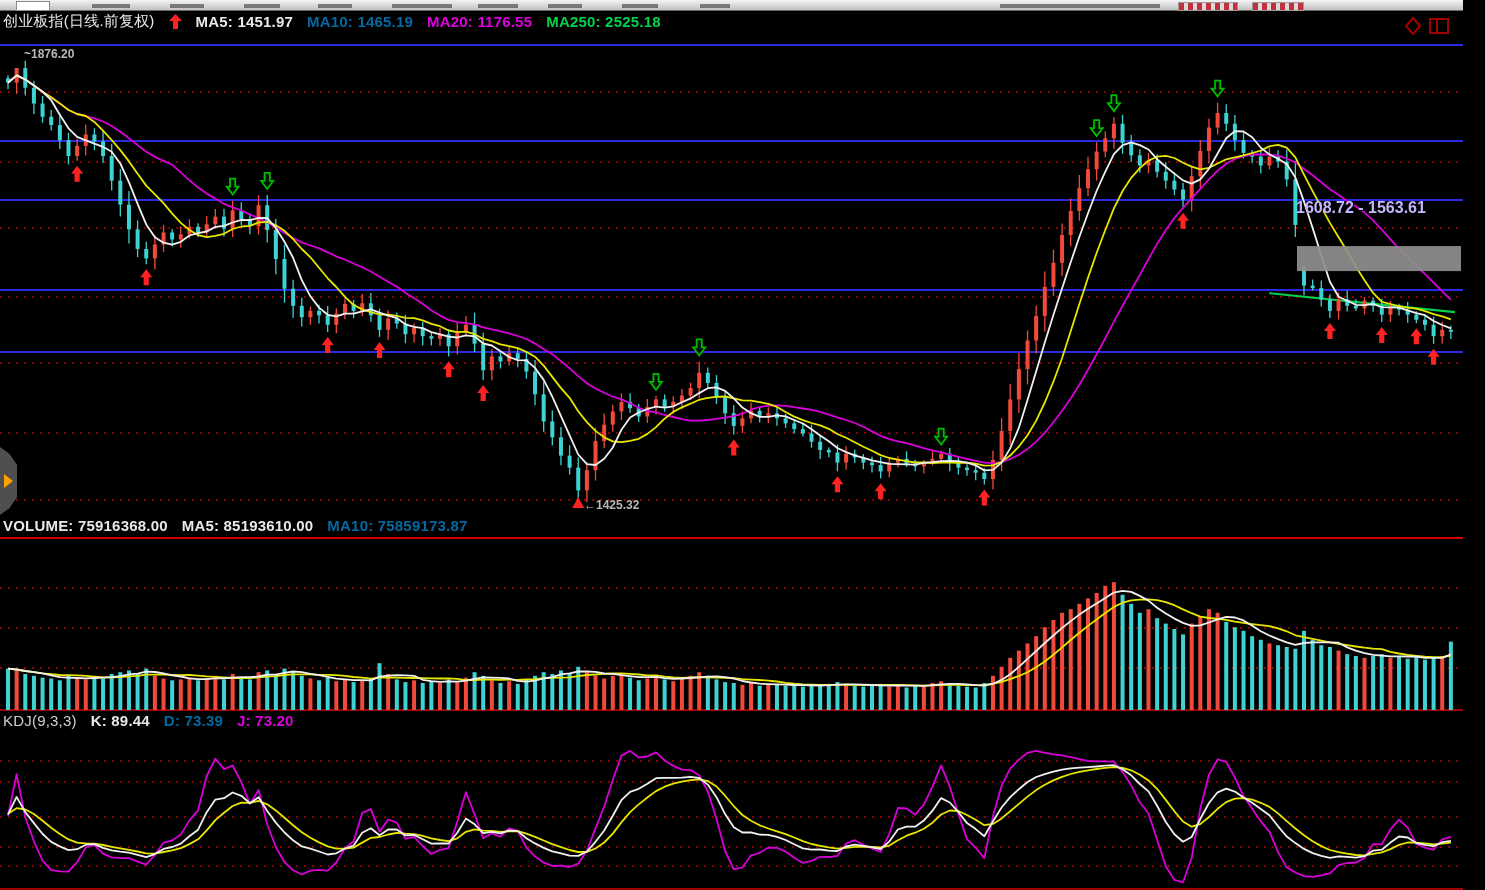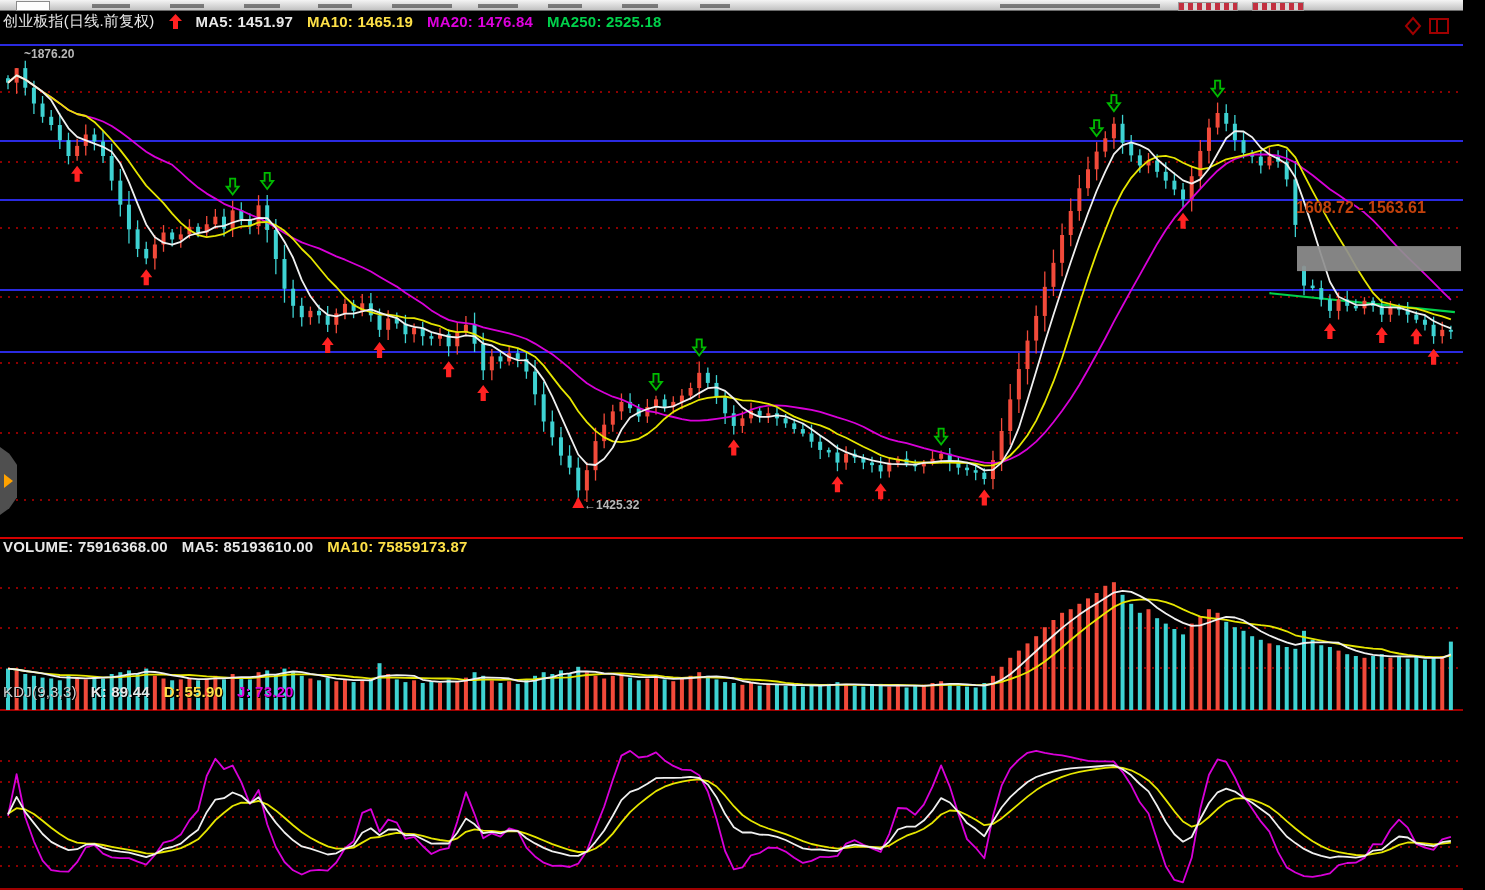--- a/index.html
+++ b/index.html
@@ -8,26 +8,26 @@
   
   #toolbar{position:absolute;left:0;top:0;width:1485px;height:10px;
     background:linear-gradient(#f4f4f4,#c2c2c2);border-bottom:1px solid #6a6a6a;}
   .menu-frag{position:absolute;top:4px;height:4px;background:#2b2b2b;opacity:.55;}
   #tb-input{position:absolute;left:16px;top:1px;width:32px;height:8px;background:#fdfdfd;border:1px solid #8a8a8a;}
   .tb-red{position:absolute;top:2px;height:7px;background:repeating-linear-gradient(90deg,#c23040 0 5px,#d9d9d9 5px 9px);border:1px solid #9a9a9a;}
   
   .hdr{position:absolute;display:flex;gap:14px;align-items:center;white-space:nowrap;
        font-size:15px;font-weight:bold;letter-spacing:.2px;text-shadow:1px 1px 0 #000;}
   #main-hdr{left:3px;top:12px;}
-  #vol-hdr{left:3px;top:538px;}
-  #kdj-hdr{left:3px;top:683px;}
-  .w{color:#e8e8e8}.y{color:#fde047}.m{color:#dd00dd}.g{color:#00d24b}.gr{color:#cfcfcf}
+  #vol-hdr{left:3px;top:517px;}
+  #kdj-hdr{left:3px;top:712px;}
+  .w{color:#e8e8e8}.y{color:#0369a1}.m{color:#dd00dd}.g{color:#00d24b}.gr{color:#cfcfcf}
   svg{position:absolute;left:0;top:0;}
   .anno{position:absolute;color:#b8b8b8;font-size:12px;font-weight:bold;text-shadow:1px 1px 0 #000;white-space:nowrap;}
-  #gap-label{color:#c2410c;font-size:16px;}
+  #gap-label{color:#c4b5fd;font-size:16px;}
   #x-close{position:absolute;left:1467px;top:686px;width:16px;height:18px;color:#e01010;
      font-size:17px;font-weight:bold;line-height:18px;text-align:center;cursor:pointer;}
   #flyout{position:absolute;left:0;top:447px;width:17px;height:68px;background:#4f4f4f;
      clip-path:polygon(0 0,55% 10%,100% 26%,100% 74%,55% 90%,0 100%);}
   #flyout .arr{position:absolute;left:4px;top:27px;width:0;height:0;
      border-left:9px solid #ffa200;border-top:7px solid transparent;border-bottom:7px solid transparent;}
   #corner-icons{position:absolute;left:1404px;top:16px;width:48px;height:20px;}
 </style>
 </head>
 <body>
@@ -651,34 +651,34 @@
       <line x1="1477" y1="866" x2="1484" y2="866" stroke="#d40000" stroke-width="1.4"></line>
     </svg>
 
   <div class="hdr" id="main-hdr">
     <span class="w" style="font-weight:normal">创业板指(日线.前复权)</span>
     <svg width="13" height="15" viewBox="0 0 13 15" style="position:static">
       <path d="M6.5 0 L13 7 L9 7 L9 15 L4 15 L4 7 L0 7 Z" fill="#ff2222"></path>
     </svg>
     <span class="w">MA5: 1451.97</span>
     <span class="y">MA10: 1465.19</span>
-    <span class="m">MA20: 1476.84</span>
+    <span class="m">MA20: 1176.55</span>
     <span class="g">MA250: 2525.18</span>
   </div>
 
   <div class="hdr" id="vol-hdr">
     <span class="w">VOLUME: 75916368.00</span>
     <span class="w">MA5: 85193610.00</span>
     <span class="y">MA10: 75859173.87</span>
   </div>
 
   <div class="hdr" id="kdj-hdr">
     <span class="gr" style="font-weight:normal">KDJ(9,3,3)</span>
     <span class="w">K: 89.44</span>
-    <span class="y">D: 55.90</span>
+    <span class="y">D: 73.39</span>
     <span class="m">J: 73.20</span>
   </div>
 
   <div class="anno" style="left:24px;top:47px">~1876.20</div>
   <div class="anno" style="left:584px;top:498px">←1425.32</div>
   <div class="anno" id="gap-label" style="left:1296px;top:199px">1608.72 - 1563.61</div>
 
   <div id="x-close">X</div>
 
   <div id="flyout">

